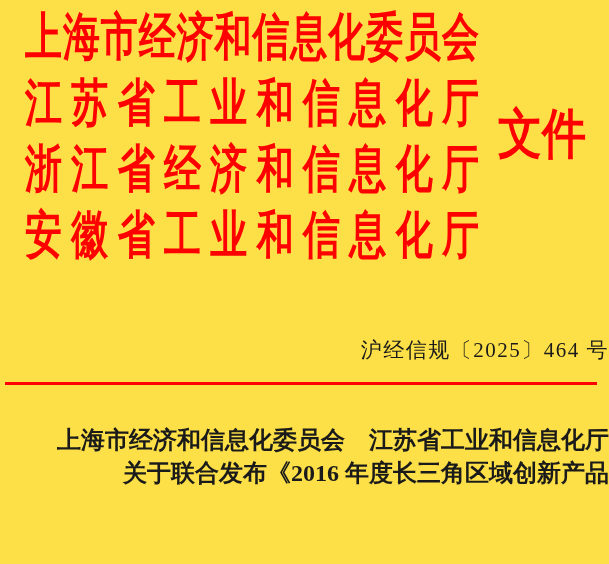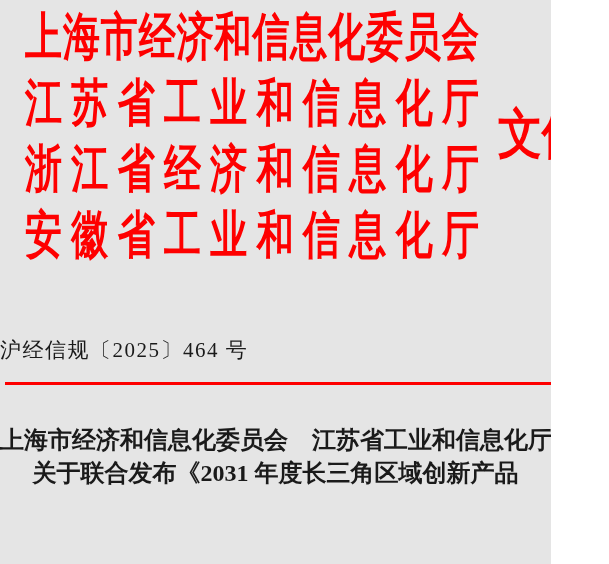--- a/index.html
+++ b/index.html
@@ -1,20 +1,20 @@
 <!DOCTYPE html>
 <html style="--header-red: #fe0000; --separator-red: #fe0000; --text-black: #1a1a1a;"><head>
 <meta charset="utf-8">
 <style>
   html, body { margin: 0; padding: 0; background: #ffffff; }
   .page {
     position: relative;
-    width: 551px;
+    width: 609px;
     height: 564px;
-    background: #e5e5e5;
+    background: #fde047;
     overflow: hidden;
     font-family: "Liberation Serif", "DejaVu Serif", serif;
   }
 
   
   .red-header {
     position: absolute;
     left: 25px;
     top: 4px;
     width: 454px;
@@ -46,21 +46,21 @@
     transform-origin: 0 0;
     white-space: nowrap;
   }
 
   
   .doc-number {
     position: absolute;
     top: 336px;
     left: 0;
     width: 100%;
-    text-align: left;
+    text-align: right;
     font-size: 21px;
     letter-spacing: 1.5px;
     color: var(--text-black, #1a1a1a);
     white-space: nowrap;
   }
 
   
   .red-line {
     position: absolute;
     top: 382px;
@@ -69,21 +69,21 @@
     height: 3px;
     background: var(--separator-red, #fe0000);
   }
 
   
   .title-block {
     position: absolute;
     top: 424px;
     left: 0;
     width: 100%;
-    text-align: center;
+    text-align: right;
     font-size: 24px;
     font-weight: bold;
     line-height: 33px;
     color: var(--text-black, #111111);
   }
   .title-line { white-space: nowrap; }
 </style>
 </head>
 <body>
 
@@ -97,16 +97,16 @@
   </div>
 
   <div class="doc-label">文件</div>
 
   <div class="doc-number">沪经信规〔2025〕464 号</div>
 
   <div class="red-line"></div>
 
   <div class="title-block">
     <div class="title-line">上海市经济和信息化委员会　江苏省工业和信息化厅</div>
-    <div class="title-line">关于联合发布《2031 年度长三角区域创新产品</div>
+    <div class="title-line">关于联合发布《2016 年度长三角区域创新产品</div>
   </div>
 
 </div>
 
 </body></html>

